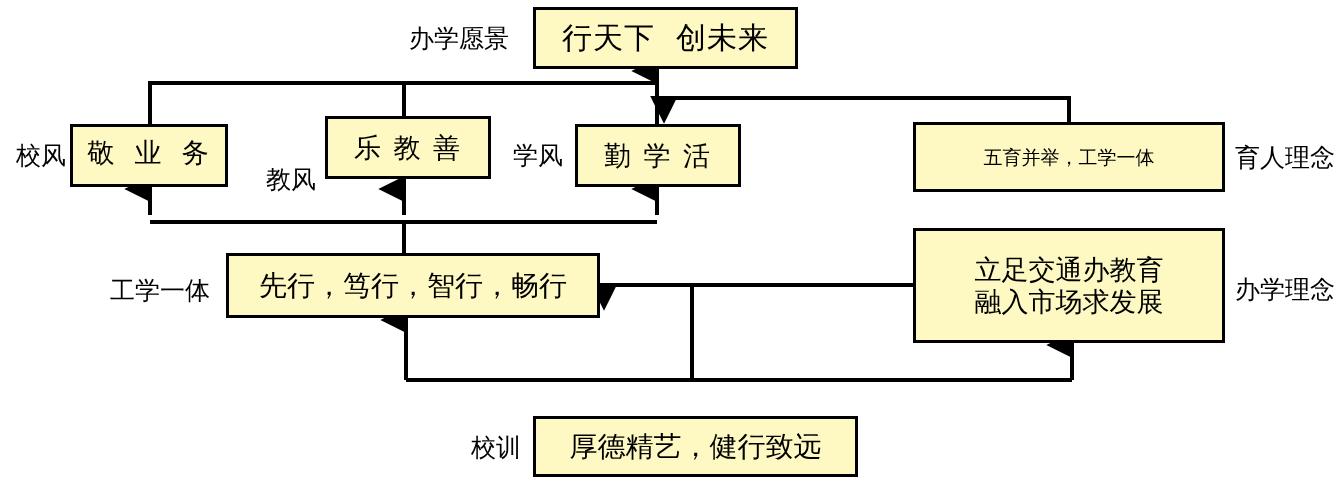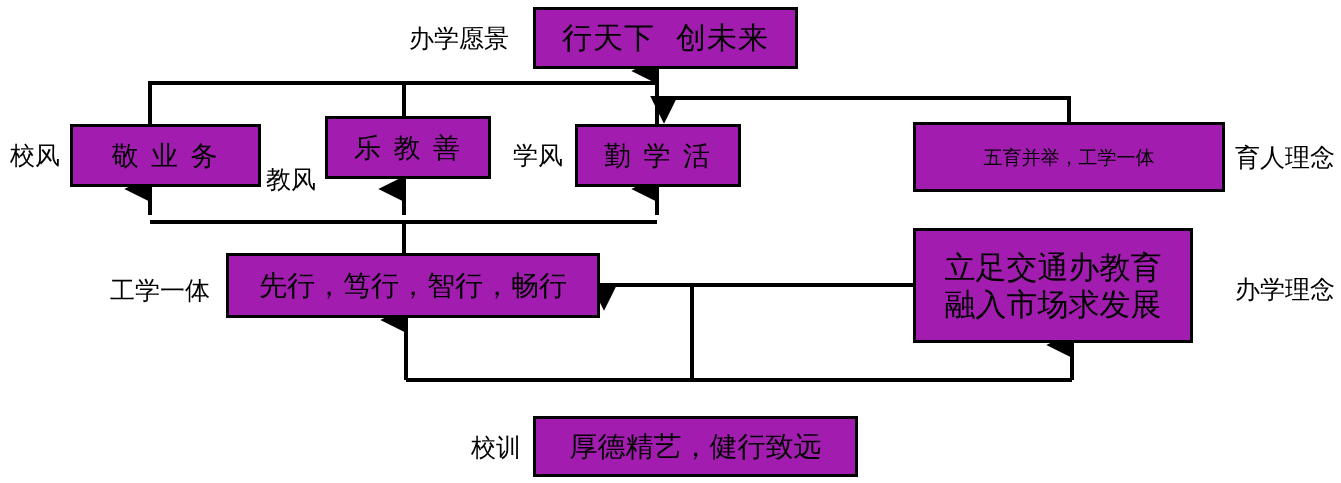--- a/index.html
+++ b/index.html
@@ -20,51 +20,51 @@
     left: 0;
     top: 0;
     width: 1341px;
     height: 483px;
     pointer-events: none;
   }
   .node {
     position: absolute;
     box-sizing: border-box;
     border: 3px solid #000000;
-    background: #a21caf;
+    background: #fef9c3;
     display: flex;
     flex-direction: column;
     align-items: center;
     justify-content: center;
     color: #000000;
     font-family: "DejaVu Serif", "Liberation Serif", serif;
     line-height: 1.18;
     white-space: pre;
   }
   .caption {
     position: absolute;
     color: #000000;
     font-family: "DejaVu Serif", "Liberation Serif", serif;
     font-weight: 400;
     white-space: nowrap;
     display: flex;
     align-items: center;
   }
   
   #node-vision      { left: 533px;  top: 7px;   width: 265px; height: 62px;  font-size: 30px; letter-spacing: 1px; }
-  #node-schoolstyle { left: 70px;   top: 124px; width: 191px; height: 63px;  font-size: 27px; letter-spacing: 2px; }
+  #node-schoolstyle { left: 70px;   top: 124px; width: 158px; height: 63px;  font-size: 27px; letter-spacing: 2px; font-family: Liberation Mono, monospace; }
   #node-teachstyle  { left: 325px;  top: 116px; width: 166px; height: 63px;  font-size: 27px; letter-spacing: 2px; }
   #node-learnstyle  { left: 575px;  top: 124px; width: 166px; height: 63px;  font-size: 27px; letter-spacing: 2px; }
   #node-education   { left: 913px;  top: 122px; width: 312px; height: 70px;  font-size: 19px; }
   #node-spirit      { left: 226px;  top: 253px; width: 374px; height: 65px;  font-size: 28px; }
-  #node-philosophy  { left: 913px;  top: 228px; width: 280px; height: 115px; font-size: 31px; align-items: center; }
+  #node-philosophy  { left: 913px;  top: 228px; width: 312px; height: 115px; font-size: 27px; align-items: center; }
   #node-motto       { left: 533px;  top: 416px; width: 325px; height: 61px;  font-size: 28px; }
   
   #cap-vision      { left: 409px;  top: 22px;  font-size: 25px; }
-  #cap-schoolstyle { left: 10px;   top: 139px; font-size: 25px; }
+  #cap-schoolstyle { left: 16px;   top: 139px; font-size: 25px; }
   #cap-teachstyle  { left: 266px;  top: 139px; font-size: 25px; margin-top: 24px; }
   #cap-learnstyle  { left: 513px;  top: 139px; font-size: 25px; }
   #cap-education   { left: 1235px; top: 141px; font-size: 25px; }
   #cap-spirit      { left: 110px;  top: 274px; font-size: 25px; }
   #cap-philosophy  { left: 1235px; top: 273px; font-size: 25px; }
   #cap-motto       { left: 471px;  top: 431px; font-size: 25px; }
   .node .line { display: block; }
 </style>
 </head>
 <body>

